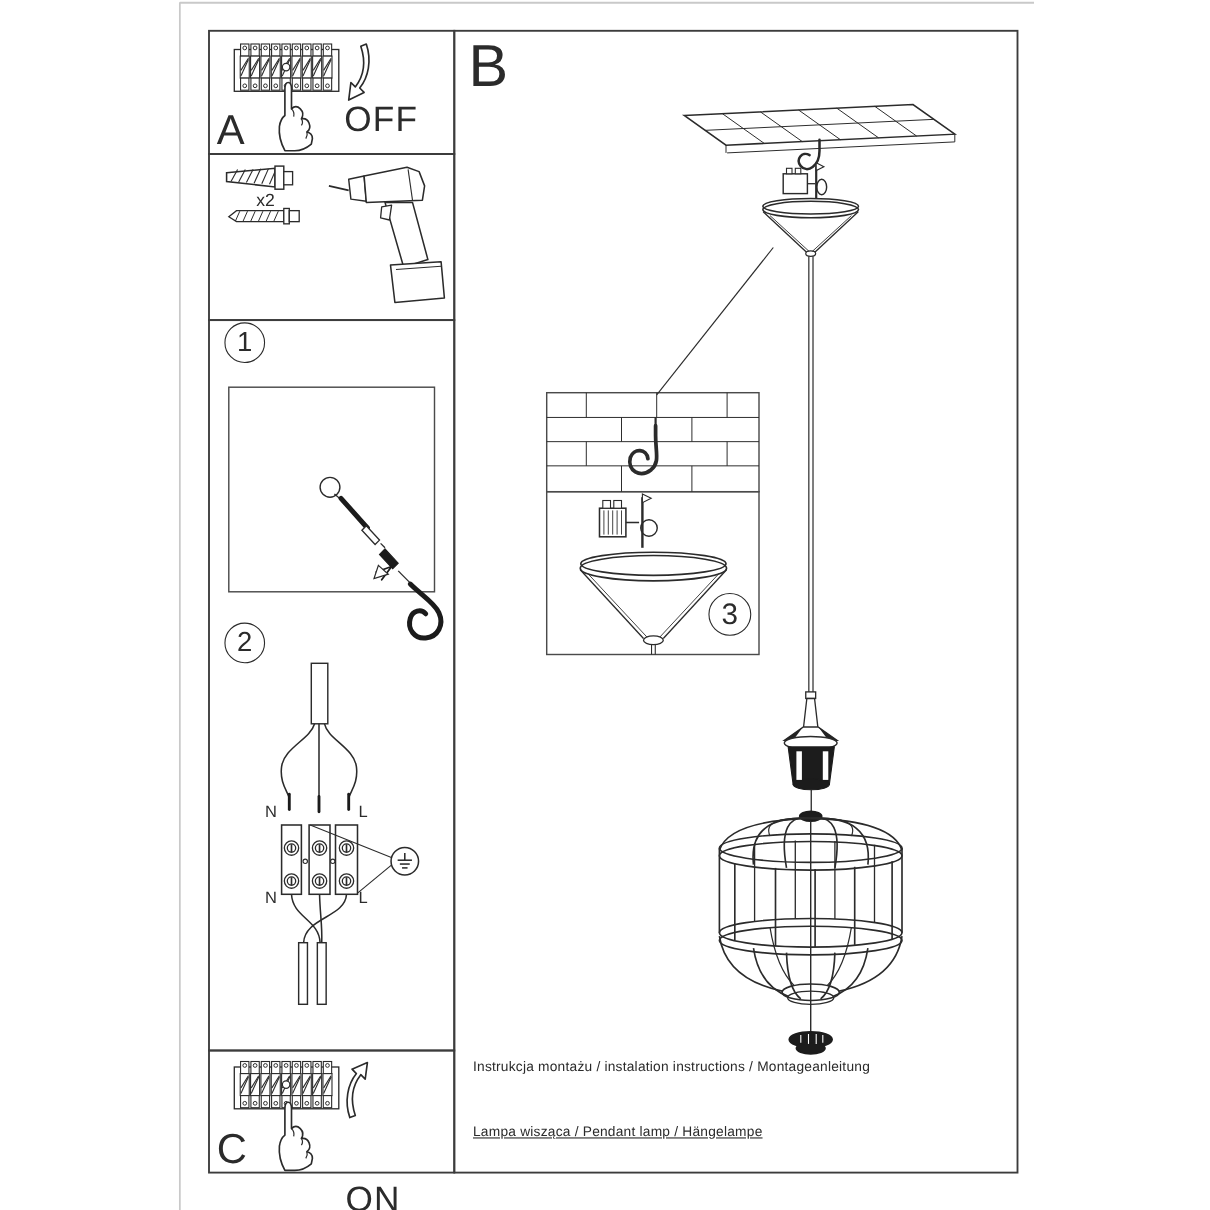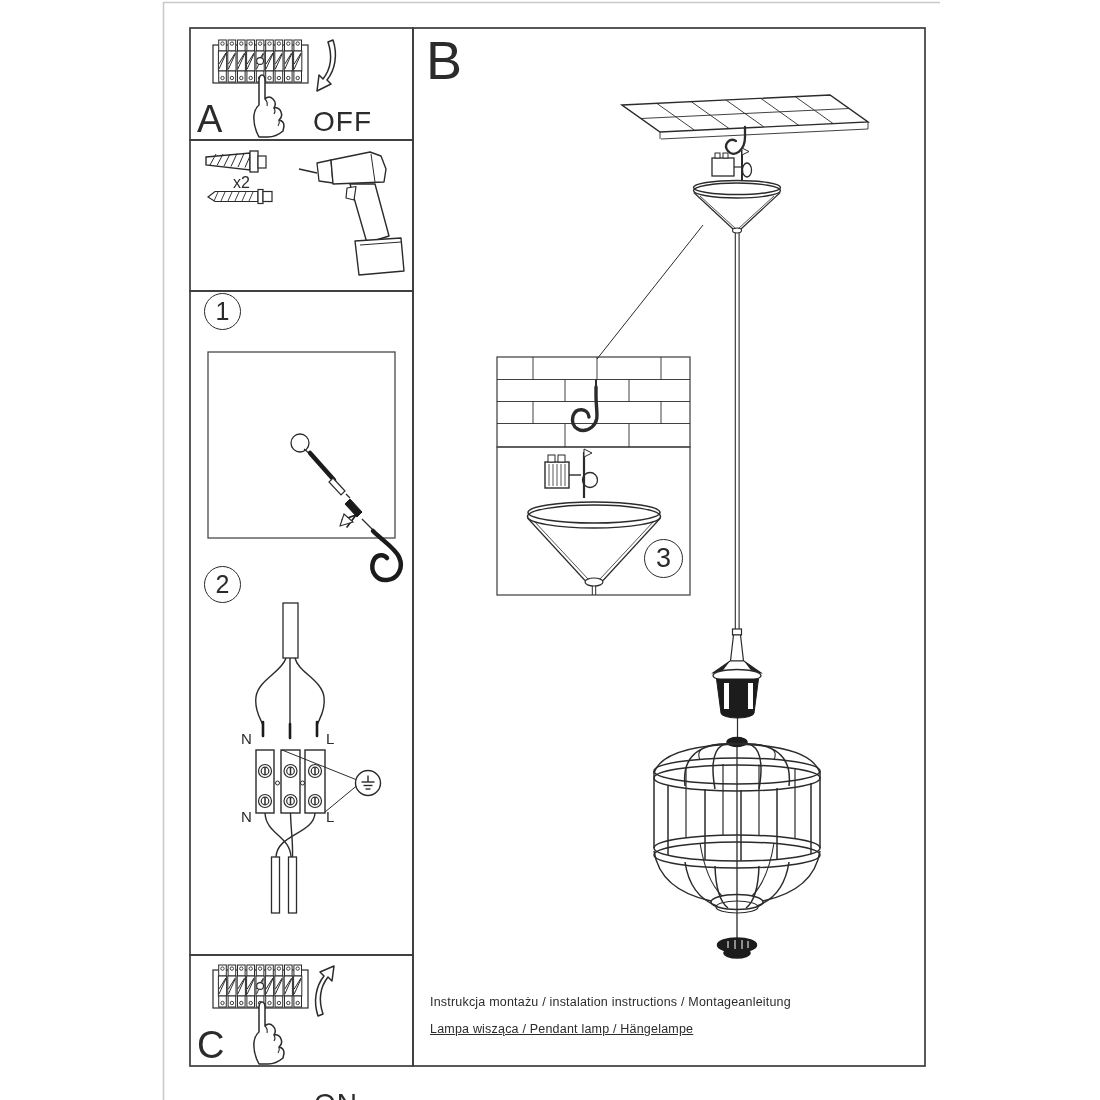--- a/index.html
+++ b/index.html
@@ -2,21 +2,21 @@
 <html><head>
 <meta charset="utf-8">
 <style>
   html,body{margin:0;padding:0;background:#ffffff;}
   .page{position:relative;width:1100px;height:1100px;background:#ffffff;overflow:hidden;
         font-family:"Liberation Sans", sans-serif;color:#2b2b2b;}
   svg{position:absolute;left:0;top:0;}
   .txt{position:absolute;color:#2b2b2b;line-height:1;white-space:nowrap;}
   .big-letter{font-size:38px;}
   .letter-b{font-size:54px;}
-  .action{font-size:28px;letter-spacing:1px;margin-top:16px;}
+  .action{font-size:32px;letter-spacing:1px;}
   .small{font-size:16px;}
   .wire-label{font-size:15px;}
   .badge{position:absolute;border:1.7px solid #2b2b2b;border-radius:50%;background:#fff;
          display:flex;align-items:center;justify-content:center;font-size:25px;}
   .badge.b1,.badge.b2{width:35px;height:35px;}
   .badge.b3{width:37px;height:37px;font-size:27px;}
   .footer-line{font-size:12.5px;letter-spacing:0.2px;}
 </style>
 </head>
 <body>
@@ -473,16 +473,16 @@
 <div class="txt letter-b" style="left:426px;top:33px;">B</div>
 
 <div class="txt wire-label" style="left:241px;top:731px;">N</div>
 <div class="txt wire-label" style="left:326px;top:731px;">L</div>
 <div class="txt wire-label" style="left:241px;top:809px;">N</div>
 <div class="txt wire-label" style="left:326px;top:809px;">L</div>
 
 <div class="txt big-letter" style="left:197px;top:1026px;">C</div>
 <div class="txt action" style="left:314px;top:1074px;">ON</div>
 
-<div class="txt footer-line" style="left:430px;top:996px;text-align:right;">Instrukcja montażu / instalation instructions / Montageanleitung</div>
+<div class="txt footer-line" style="left:430px;top:964px;text-align:right;">Instrukcja montażu / instalation instructions / Montageanleitung</div>
 <div class="txt footer-line" style="left:430px;top:1023px;text-decoration:underline;">Lampa wisząca / Pendant lamp / Hängelampe</div>
 
 </div>
 
 </body></html>

